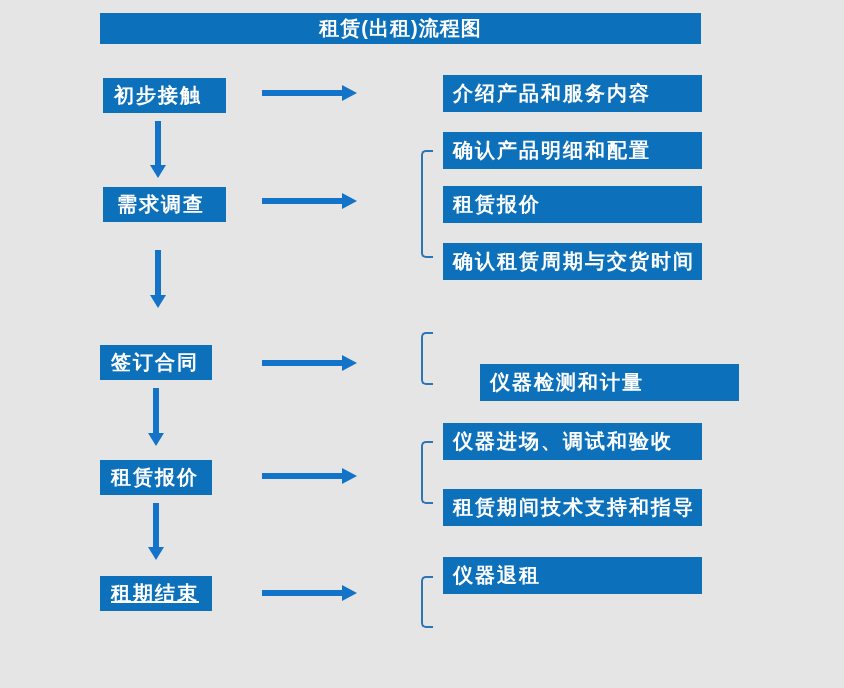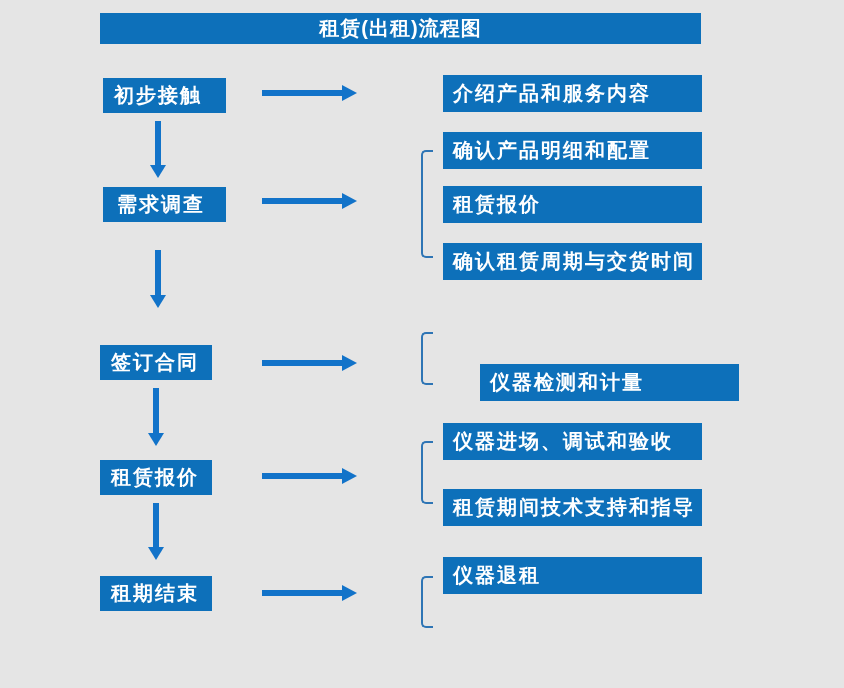--- a/index.html
+++ b/index.html
@@ -44,21 +44,21 @@
 <body>
 
 <div class="canvas" style="--blue: #0d70ba; --arrow: #1273c9; --bracket: #2e75b5; --text: #ffffff; background: #e5e5e5;">
 
   <div class="titlebar">租赁(出租)流程图</div>
 
   <div class="box lbox" style="left:103px;top:78px;">初步接触</div>
   <div class="box lbox" style="left:103px;top:187px;padding-left:14px;">需求调查</div>
   <div class="box lbox narrow" style="left:100px;top:345px;">签订合同</div>
   <div class="box lbox narrow" style="left:100px;top:460px;">租赁报价</div>
-  <div class="box lbox narrow" style="left:100px;top:576px;">租期结束</div>
+  <div class="box lbox narrow" style="left:100px;top:576px;text-decoration:underline;">租期结束</div>
 
   <div class="varrow" style="left:150px;top:121px;height:57px;">
       <i class="shaft"></i>
       <i class="head"></i>
     </div>
   <div class="varrow" style="left:150px;top:250px;height:58px;">
       <i class="shaft"></i>
       <i class="head"></i>
     </div>
   <div class="varrow" style="left:148px;top:388px;height:58px;">

